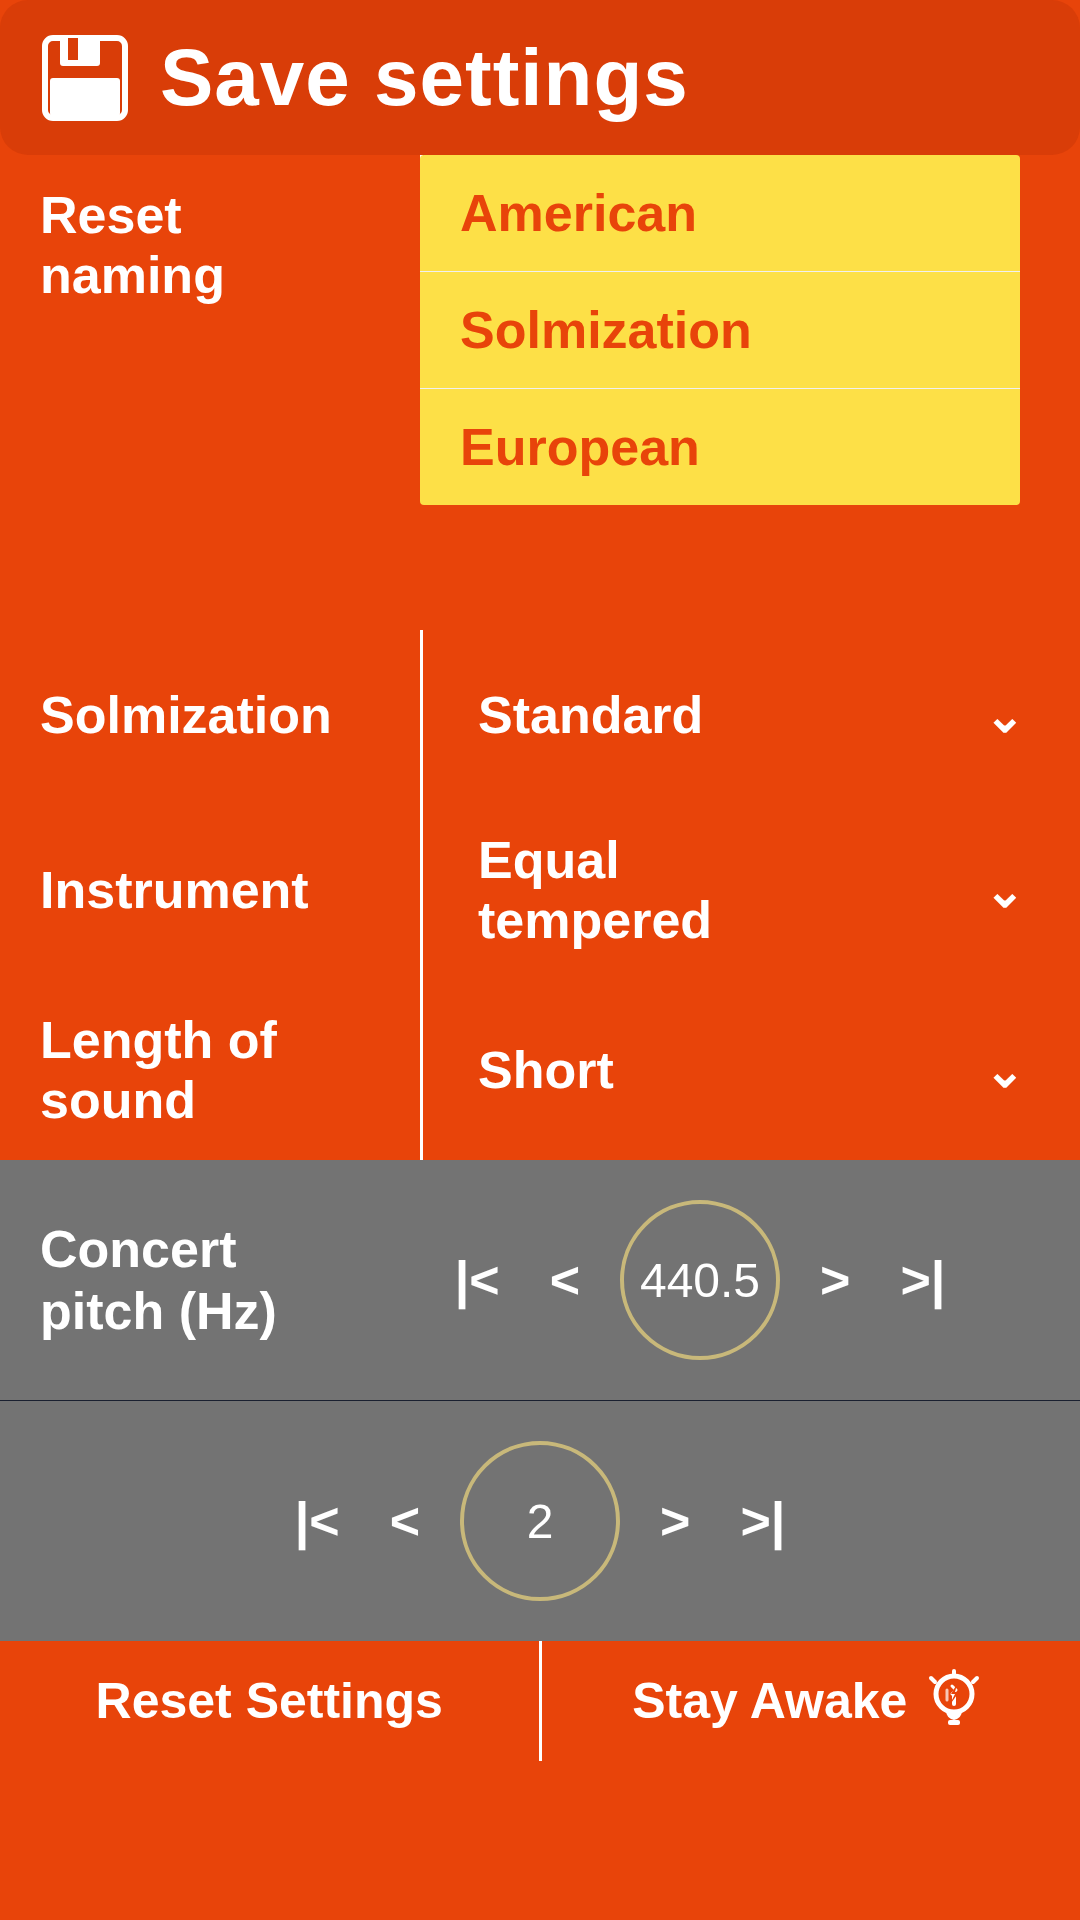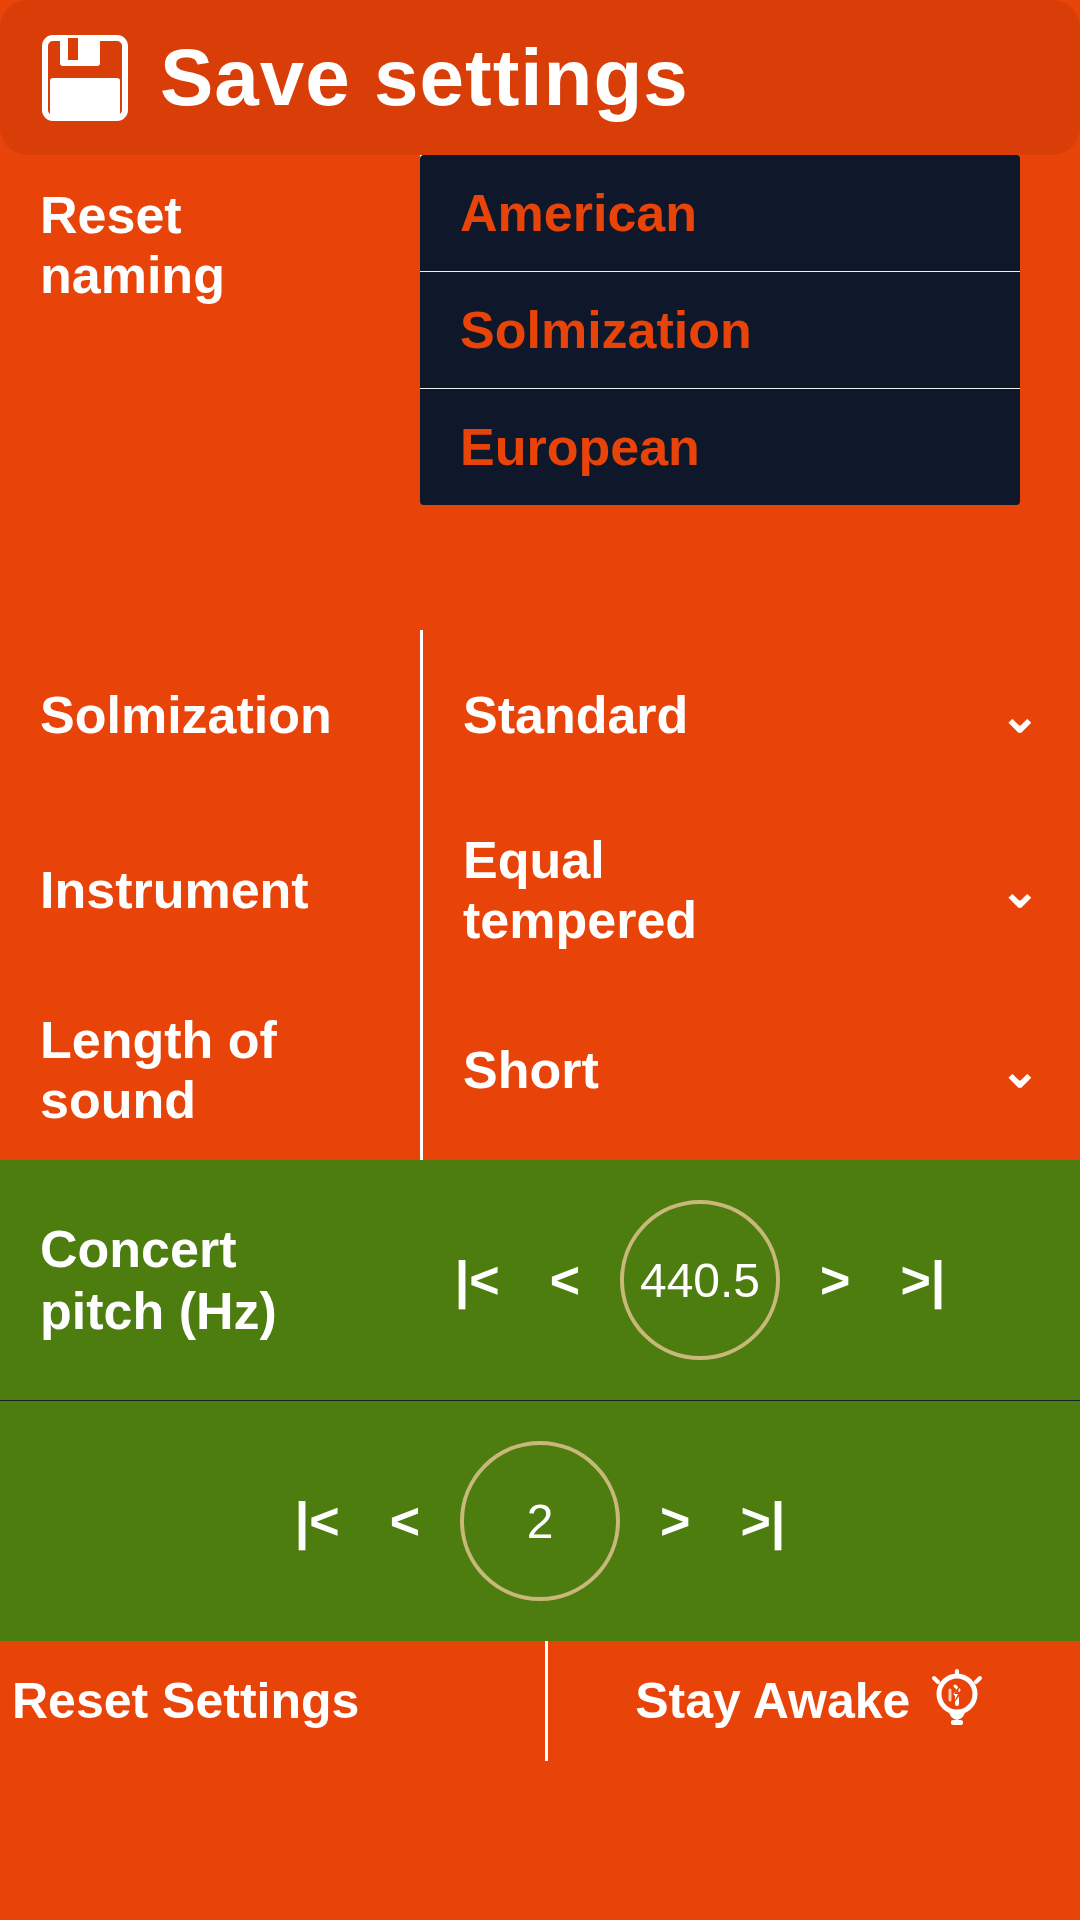--- a/index.html
+++ b/index.html
@@ -64,21 +64,21 @@
       background: white;
       align-self: stretch;
       flex-shrink: 0;
     }
 
     .settings-value-area {
       flex: 1;
       display: flex;
       align-items: center;
       justify-content: space-between;
-      padding: 30px 40px;
+      padding: 30px 55px;
       position: relative;
     }
 
     .settings-value {
       color: white;
       font-size: 52px;
       font-weight: bold;
     }
 
     .chevron-icon {
@@ -86,21 +86,21 @@
       font-size: 48px;
       font-weight: bold;
     }
 
     
     .dropdown-overlay {
       position: absolute;
       top: 0;
       left: 420px;
       width: 600px;
-      background: #0f172a;
+      background: #fde047;
       z-index: 10;
       border-radius: 4px;
       overflow: hidden;
     }
 
     .dropdown-item {
       padding: 28px 40px;
       font-size: 52px;
       font-weight: bold;
       color: #e8440a;
@@ -116,21 +116,21 @@
       color: #e8440a;
     }
 
     
     .note-naming-row {
       min-height: 60px;
     }
 
     
     .dark-section {
-      background: #4d7c0f;
+      background: #737373;
       padding: 0;
     }
 
     .dark-row {
       display: flex;
       align-items: center;
       padding: 40px 40px;
       min-height: 180px;
       border-bottom: 1px solid #1a2030;
     }
@@ -185,23 +185,23 @@
       background: #e8440a;
       height: 120px;
       display: flex;
       align-items: center;
     }
 
     .footer-reset {
       flex: 1;
       display: flex;
       align-items: center;
+      justify-content: center;
       border-right: 3px solid white;
       height: 100%;
-      margin-left: 12px;
     }
 
     .footer-reset-text {
       color: white;
       font-size: 50px;
       font-weight: bold;
     }
 
     .footer-stay-awake {
       flex: 1;

